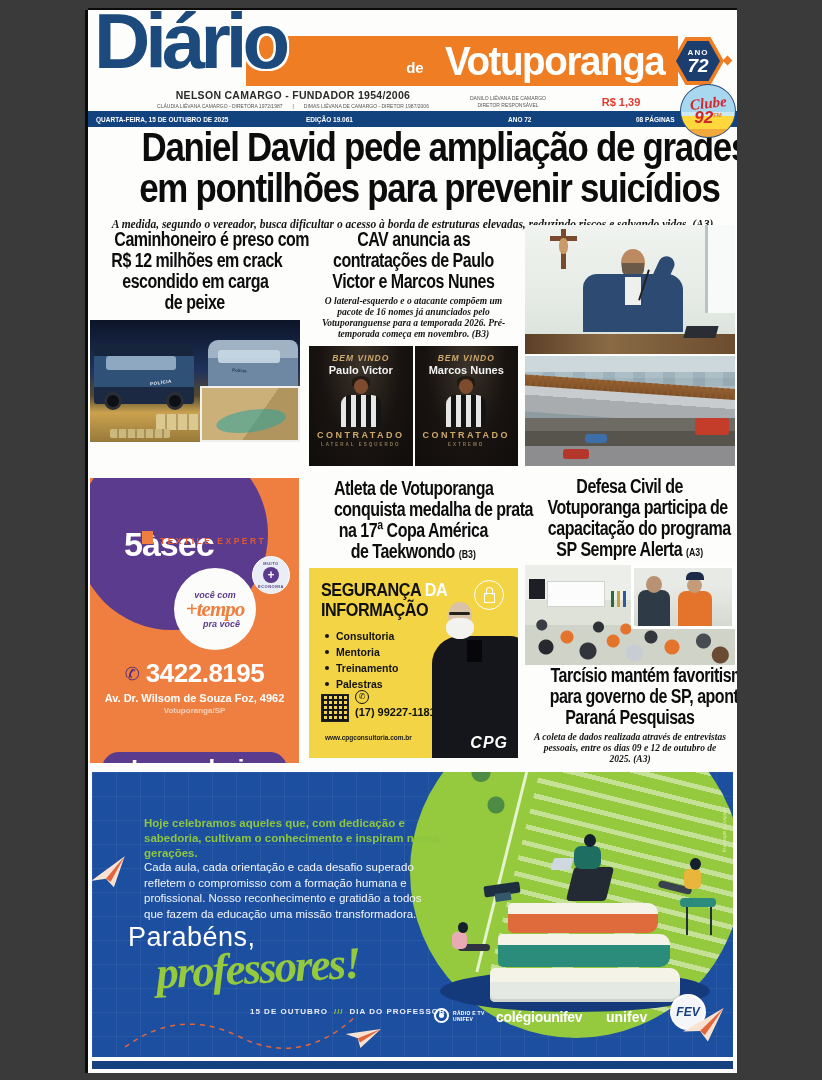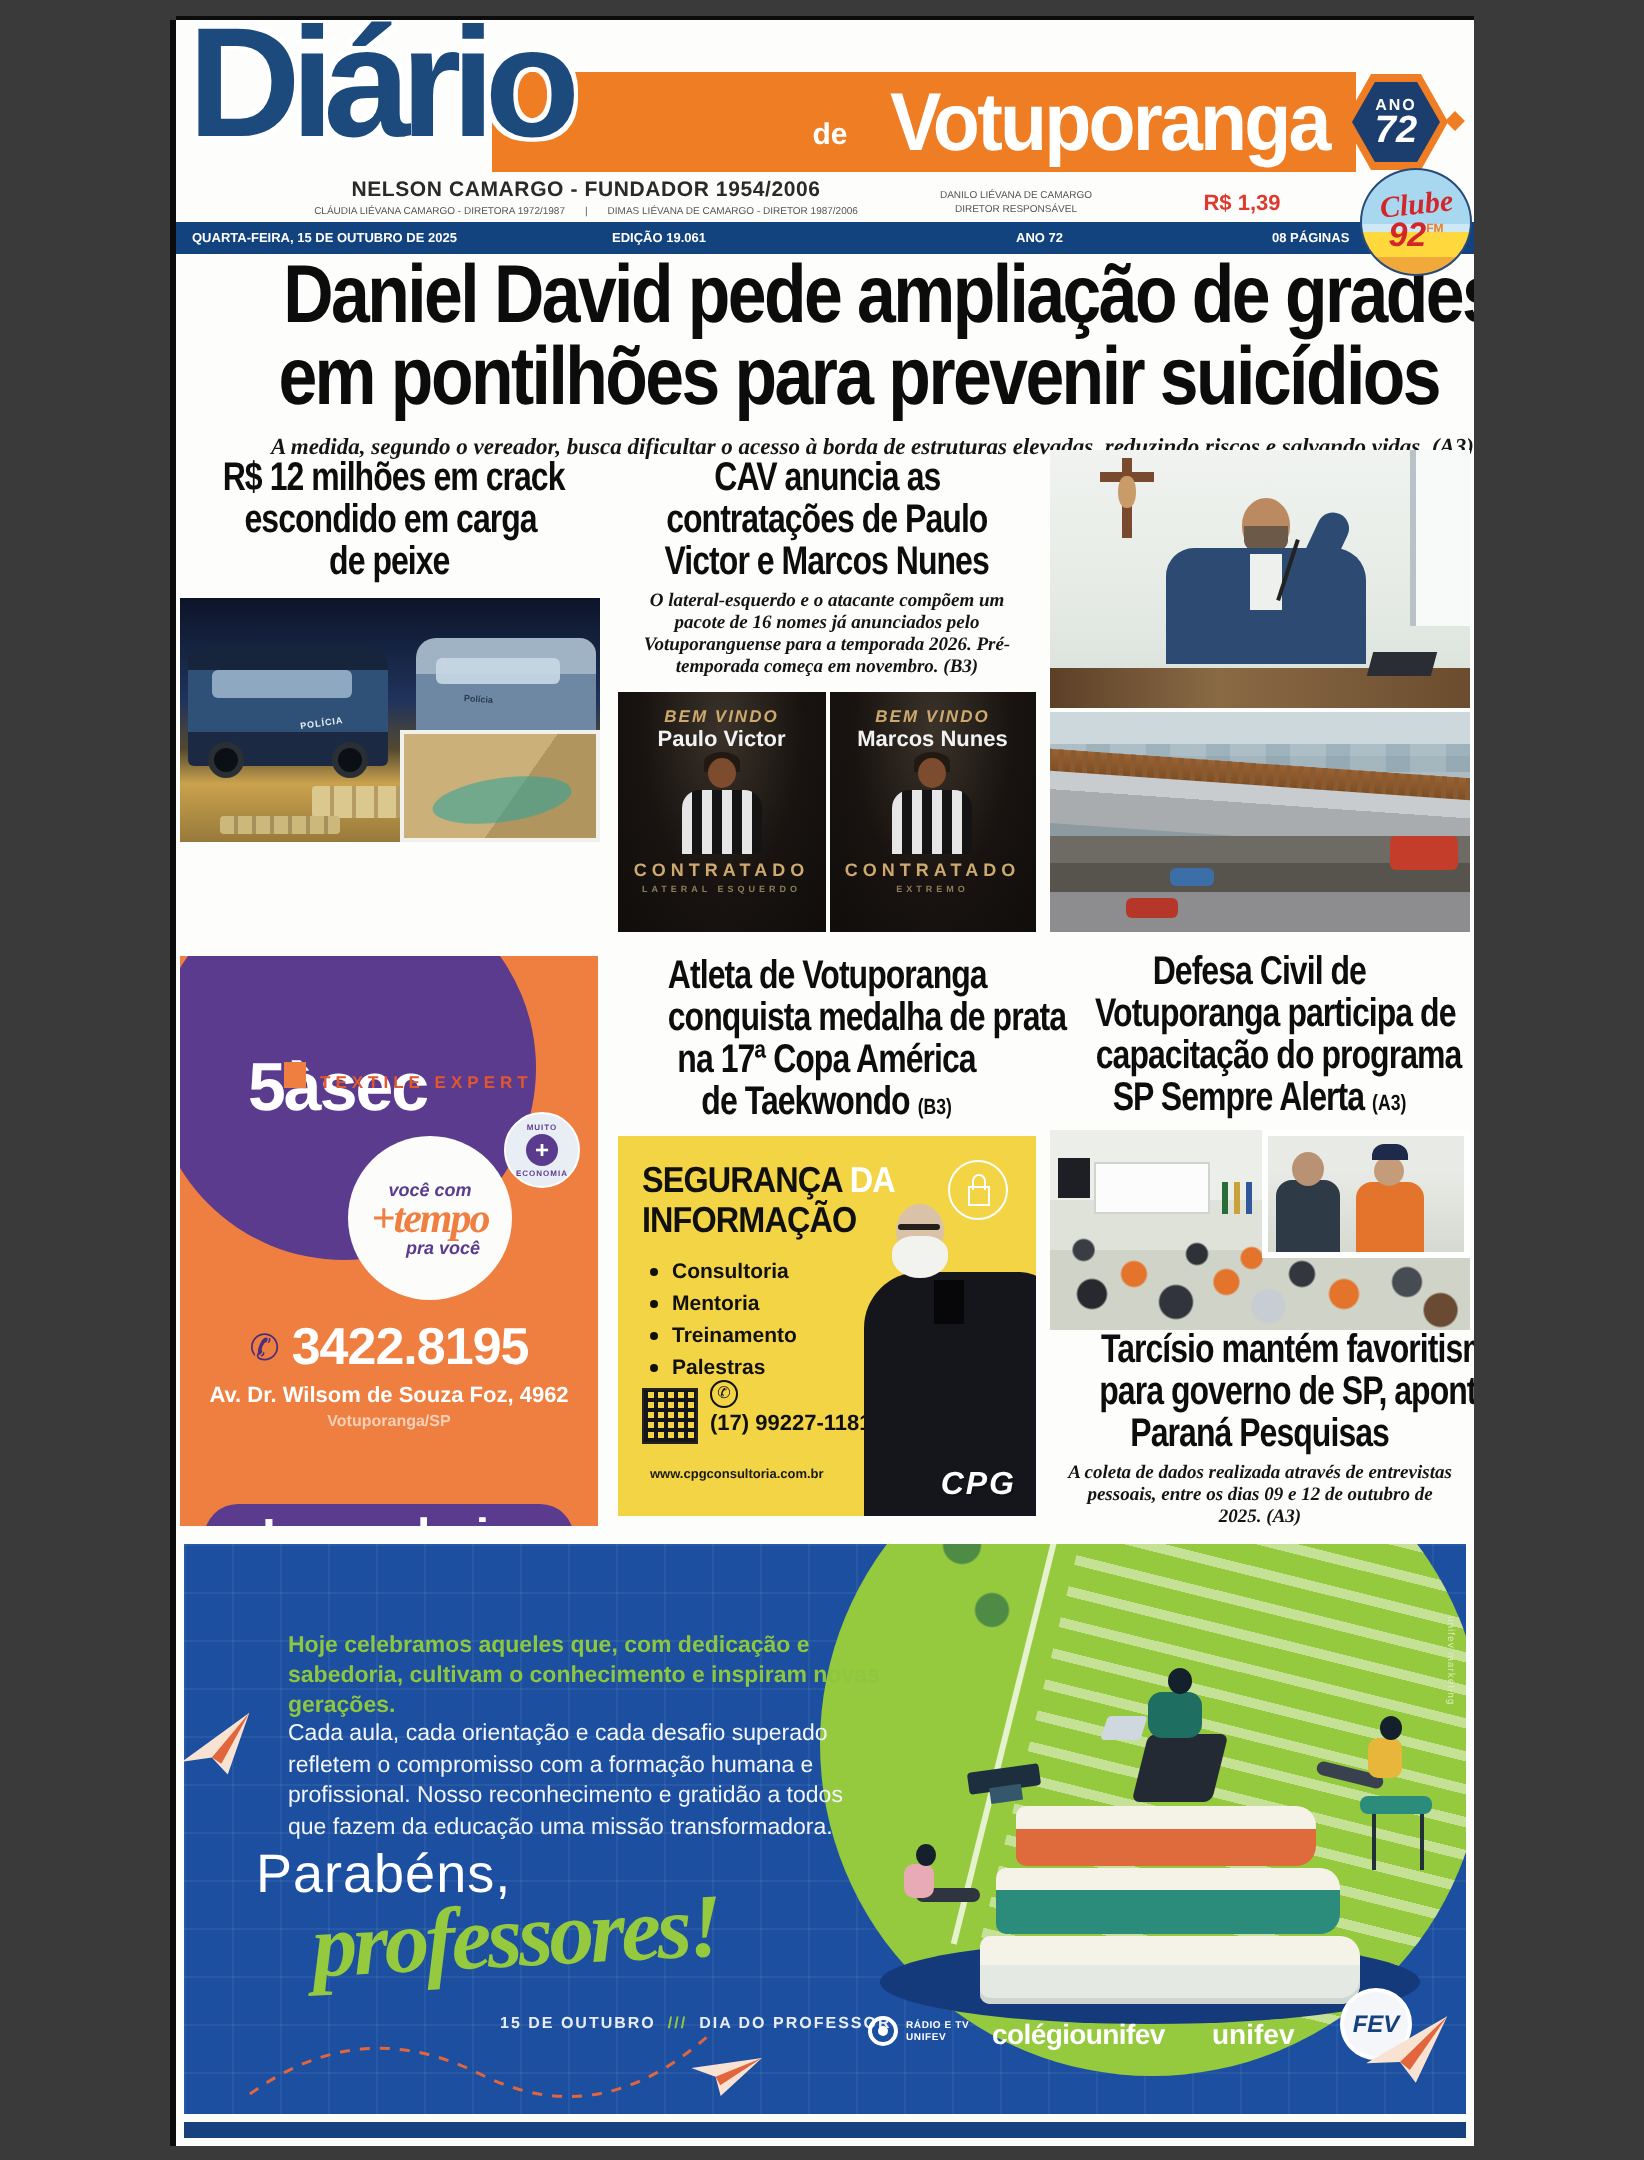--- a/index.html
+++ b/index.html
@@ -33,21 +33,21 @@
   .price{position:absolute;left:498px;top:86px;width:70px;text-align:center;font-size:11px;font-weight:bold;color:#e0392e;}
   .datebar{position:absolute;left:0;top:101px;width:649px;height:16px;background:#12437f;color:#fff;font-size:6.5px;font-weight:bold;z-index:2;}
   .datebar span{position:absolute;top:5px;}
   .db1{left:8px;}.db2{left:218px;}.db3{left:420px;}.db4{left:548px;}
 
   
   .cond{display:inline-block;white-space:nowrap;transform:scaleX(.8);transform-origin:50% 50%;}
   .lead{position:absolute;left:0;top:117px;width:649px;text-align:center;color:#0c0c0c;}
   .lead .hl{height:41px;}
   .lead .cond{font-size:41px;font-weight:bold;letter-spacing:-1.5px;line-height:41px;transform:scaleX(.85);}
-  .lead-deck{margin-top:9px;font-family:"Liberation Serif",serif;font-style:italic;font-weight:bold;font-size:11.5px;color:#151515;text-align:right;}
+  .lead-deck{margin-top:9px;font-family:"Liberation Serif",serif;font-style:italic;font-weight:bold;font-size:11.5px;color:#151515;}
   .story{position:absolute;color:#0d0d0d;text-align:center;}
   .story .hl{height:21px;}
   .story .cond{font-size:20px;font-weight:bold;letter-spacing:-.6px;line-height:21px;}
   .story .deck{margin-top:4px;font-family:"Liberation Serif",serif;font-style:italic;font-weight:bold;font-size:9.5px;line-height:11px;color:#141414;padding:0 8px;}
   .ref{font-size:11px;font-weight:bold;letter-spacing:0;}
   .s-crack{left:2px;top:219px;width:210px;}
   .s-cav{left:221px;top:219px;width:209px;}
   .s-tkd{left:221px;top:468px;width:209px;}
   .s-def{left:437px;top:466px;width:210px;}
   .s-tar{left:437px;top:655px;width:210px;}
@@ -276,20 +276,21 @@
     </div>
   </header>
 
   <section class="lead">
     <div class="hl"><span class="cond">Daniel David pede ampliação de grades</span></div>
     <div class="hl"><span class="cond">em pontilhões para prevenir suicídios</span></div>
     <p class="lead-deck">A medida, segundo o vereador, busca dificultar o acesso à borda de estruturas elevadas, reduzindo riscos e salvando vidas. (A3)</p>
   </section>
 
   <article class="story s-crack">
+    <div class="hl"><span class="cond">Caminhoneiro é preso com</span></div>
     <div class="hl"><span class="cond">R$ 12 milhões em crack</span></div>
     <div class="hl"><span class="cond">escondido em carga</span></div>
     <div class="hl"><span class="cond">de peixe</span></div>
     <div class="photo-police">
       <div class="truck t1">
         <div class="win"></div>
         <div class="wheel wl"></div>
         <div class="wheel wr"></div>
         <span class="door-label">POLÍCIA</span>
       </div>

